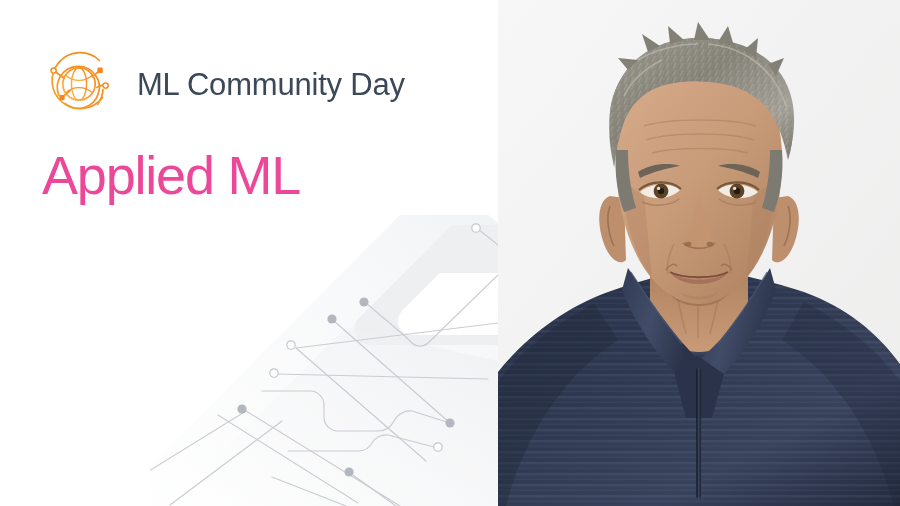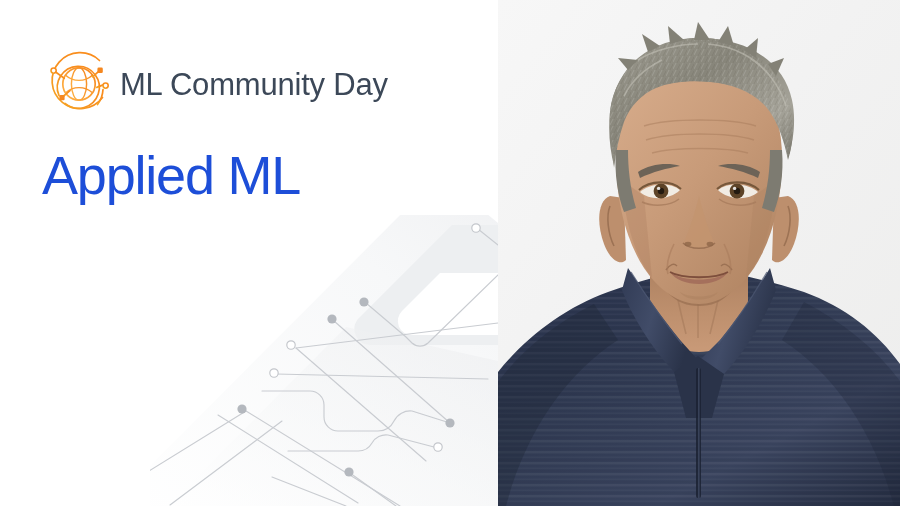--- a/index.html
+++ b/index.html
@@ -30,40 +30,40 @@
     width:348px; height:291px;
     pointer-events:none;
   }
   #circuit-decoration svg { display:block; }
 
   
   #brand-lockup {
     position:absolute;
     left:40px; top:44px;
     height:80px;
-    display:flex; align-items:center; gap:2px;
+    display:flex; align-items:center; gap:19px;
   }
   #brand-logo-icon { width:78px; height:78px; display:block; flex:0 0 auto; }
   #brand-title {
     font-size:31px;
     font-weight:400;
     letter-spacing:-0.2px;
     color:#3c4858;
     white-space:nowrap;
     line-height:1;
   }
 
   
   #session-title {
     position:absolute;
     left:42px; top:146px;
     font-size:54px;
     font-weight:400;
     letter-spacing:-1.2px;
-    color:#1d4ed8;
+    color:#ec4899;
     line-height:1.1;
     white-space:nowrap;
   }
 
   
   #speaker-photo {
     position:absolute;
     left:498px; top:0;
     width:402px; height:506px;
     overflow:hidden;

